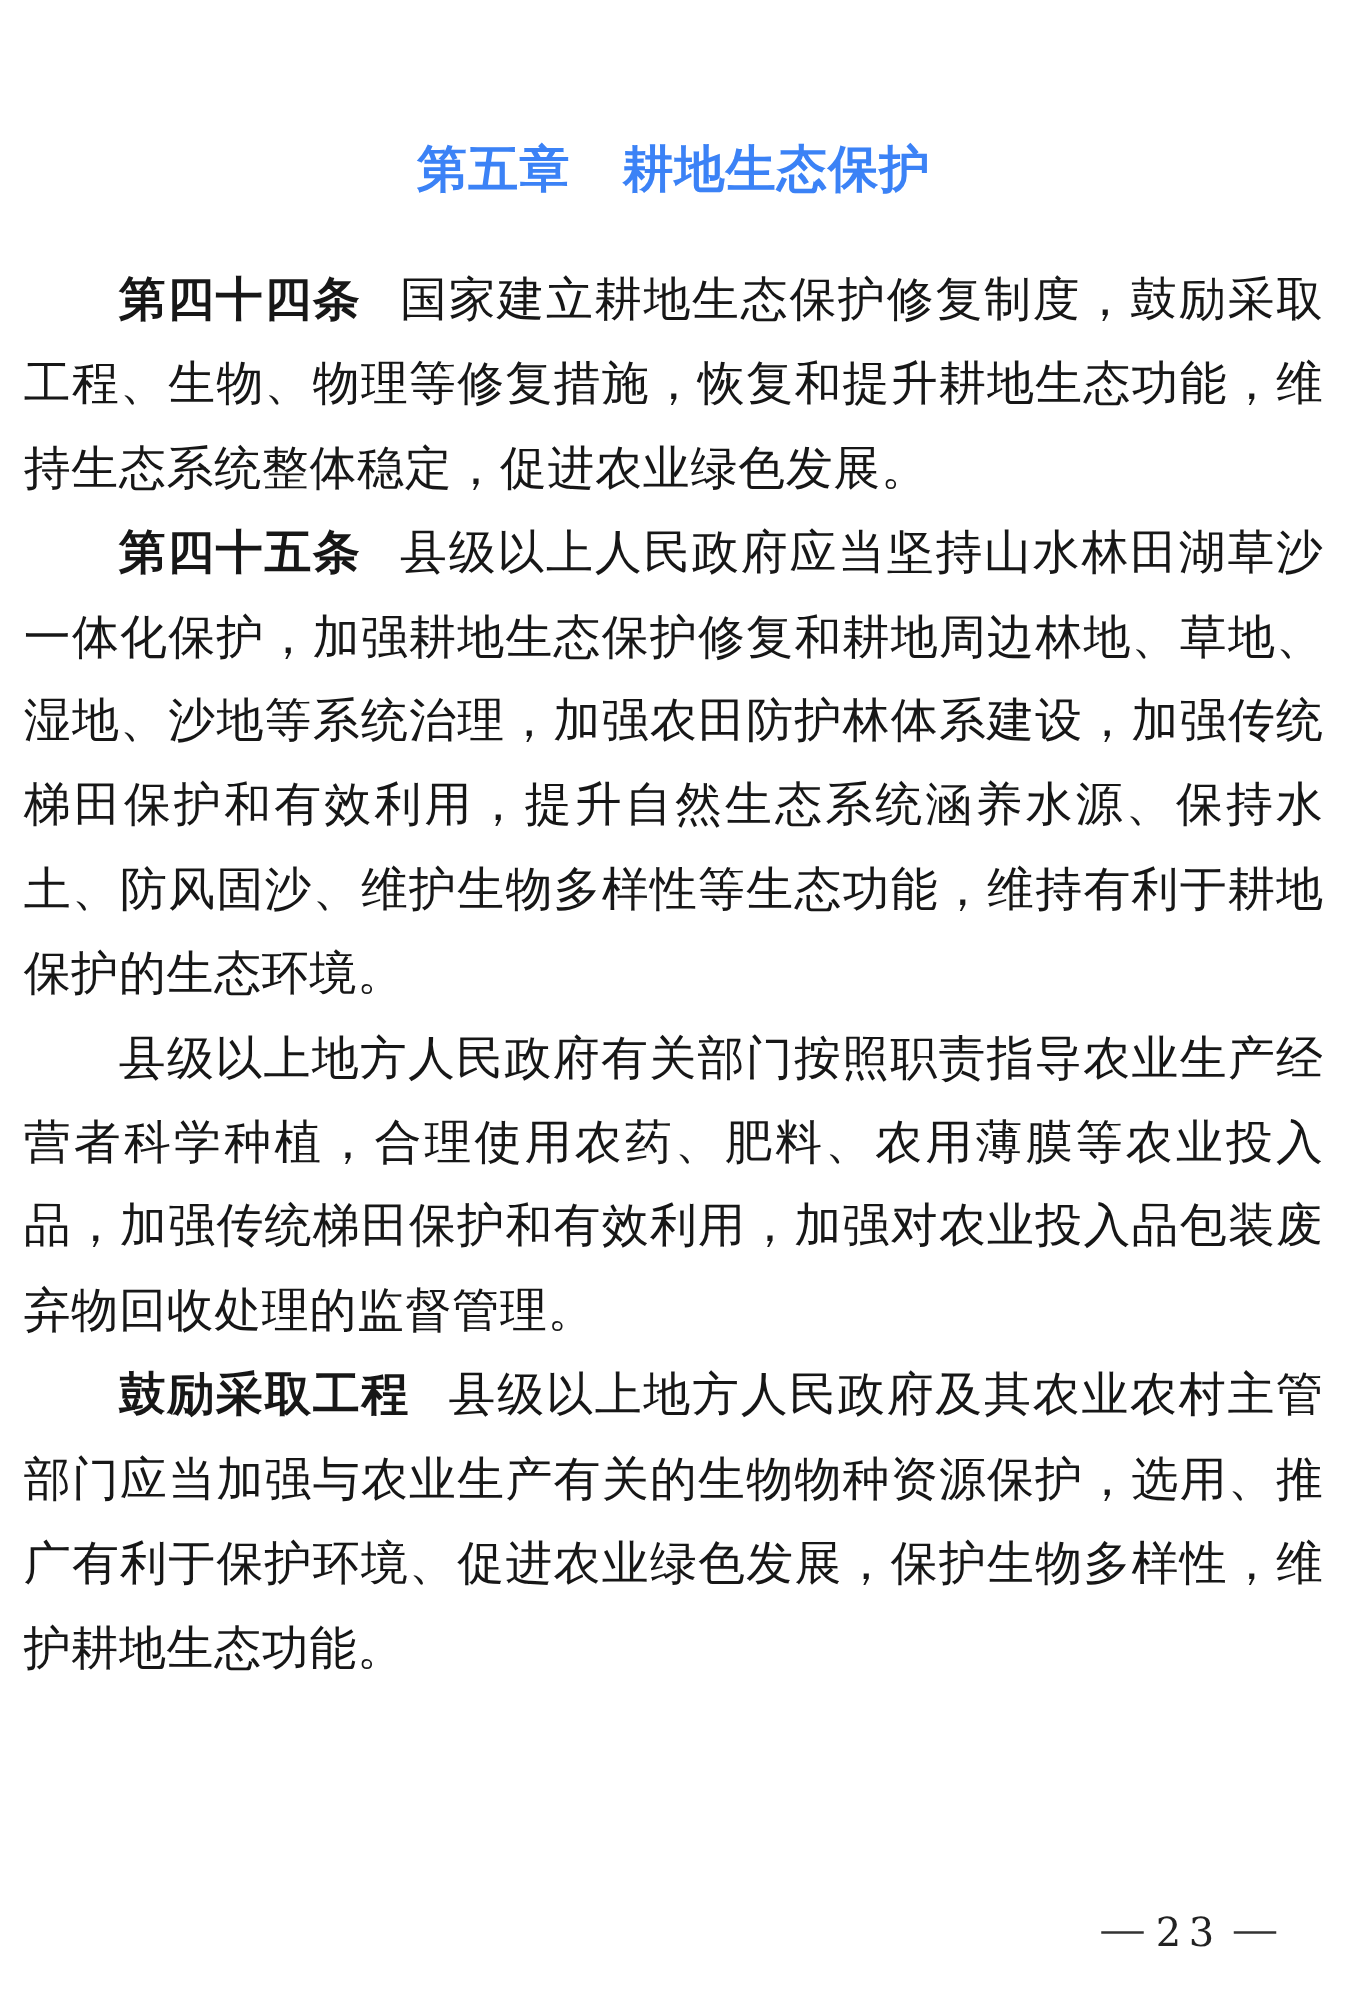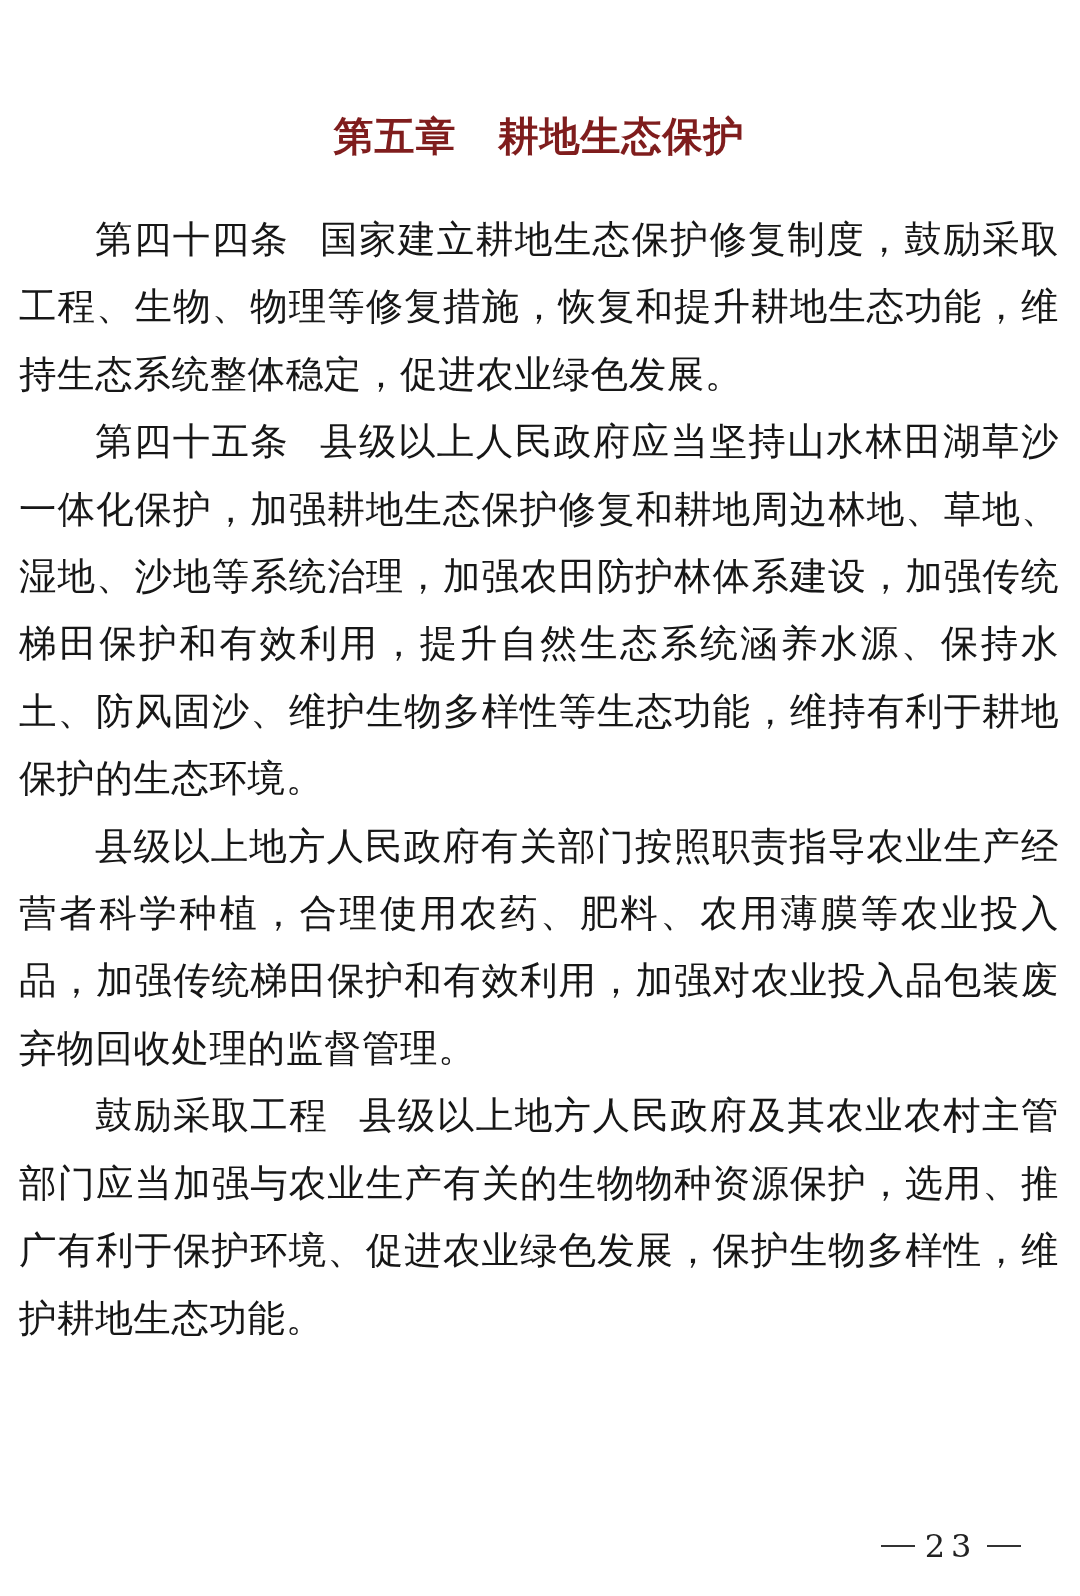--- a/index.html
+++ b/index.html
@@ -51,40 +51,40 @@
   .para.indent {
     text-indent: 76px;
   }
 
   .para.continuation {
     text-indent: 0;
   }
 
   
   .artno {
-    font-weight: 400;
+    font-weight: 700;
     font-family: "DejaVu Sans", "Liberation Sans", sans-serif;
     letter-spacing: 0.5px;
   }
 
   .gap-after-artno {
     display: inline-block;
     width: 30px;
   }
 
   .chapter-heading {
     margin: 0;
     padding: 0;
     text-align: center;
     font-size: 40px;
     line-height: 60px;
     font-weight: 700;
     font-family: "DejaVu Sans", "Liberation Sans", sans-serif;
     letter-spacing: 1px;
-    color: #7f1d1d;
+    color: #3b82f6;
   }
 
   .heading-wrap {
     position: absolute;
     left: 19px;
     top: 106px;
     width: 1040px;
   }
 
   .chapter-gap {

